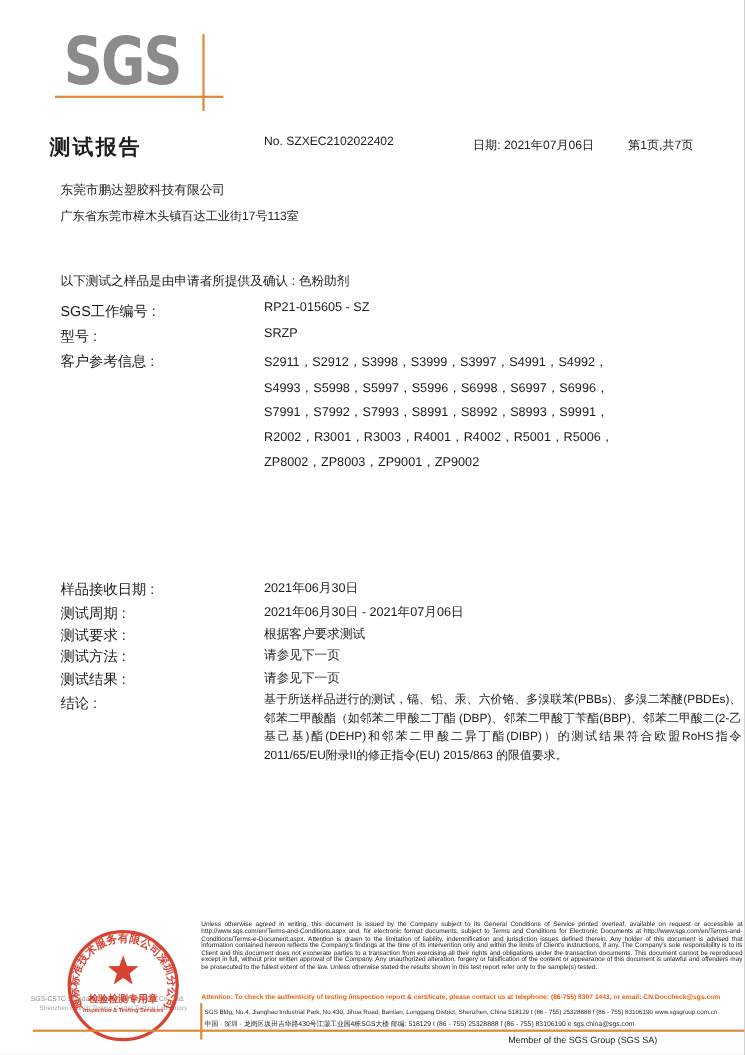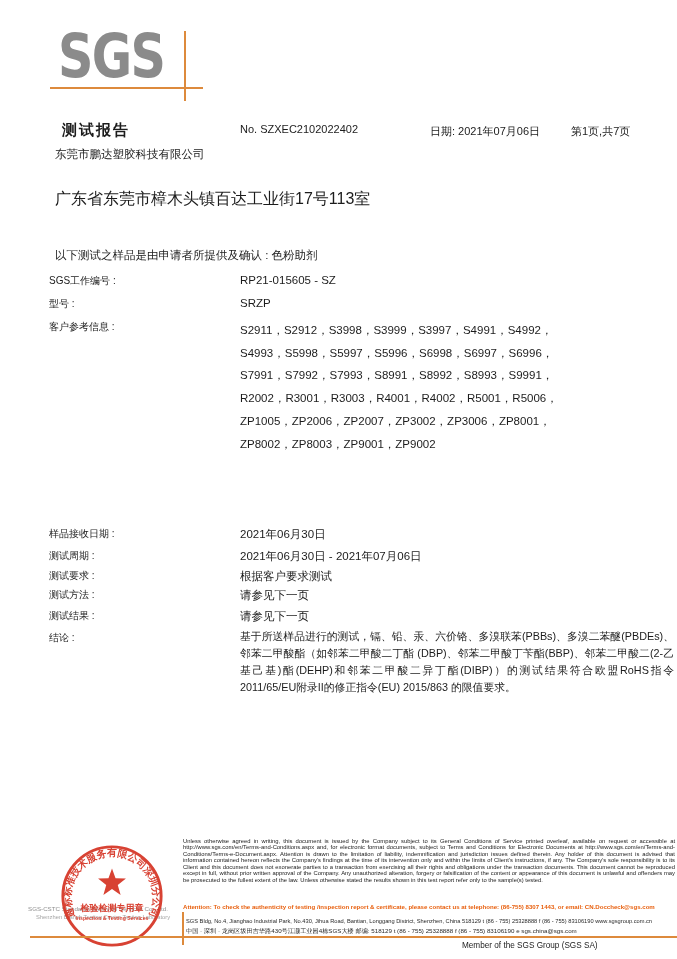--- a/index.html
+++ b/index.html
@@ -10,30 +10,30 @@
   }
   .abs{position:absolute;}
   
   .logo-text{
     left:58px;top:26px;font-weight:800;font-size:60px;color:#8b8b8b;
     letter-spacing:-2px;transform:scaleX(0.82);transform-origin:left top;
     font-family:"DejaVu Sans","Liberation Sans",sans-serif;line-height:1;
   }
   .logo-hline{left:50px;top:87px;width:153px;height:2px;background:#dd8a3c;}
   .logo-vline{left:184px;top:31px;width:2px;height:70px;background:#dd8a3c;}
-  .doc-title{left:62px;top:121px;font-size:15px;font-weight:bold;letter-spacing:2px;}
+  .doc-title{left:45px;top:121px;font-size:19px;font-weight:bold;letter-spacing:2px;}
   .report-no{left:240px;top:123px;font-size:11px;}
   .report-date{left:430px;top:124px;font-size:11px;}
   .page-info{left:571px;top:124px;font-size:11px;}
   
-  .company{left:55px;top:147px;font-size:11.5px;text-align:center;}
-  .address{left:55px;top:189px;font-size:16px;}
+  .company{left:55px;top:165px;font-size:11.5px;text-align:center;}
+  .address{left:55px;top:189px;font-size:11px;}
   .statement{left:55px;top:248px;font-size:11.5px;}
   
-  .flabel{left:49px;font-size:10px;}
+  .flabel{left:55px;font-size:13px;}
   .fvalue{left:240px;font-size:11.5px;}
   .ref-lines{left:240px;top:319px;font-size:11.5px;line-height:22.7px;}
   .conclusion{left:240px;top:628px;width:434px;font-size:10.8px;line-height:17px;text-align:justify;}
   
   .lab-en{left:28px;top:905px;font-size:6.2px;color:#8f8f8f;}
   .lab-branch{left:36px;top:914px;font-size:5.8px;color:#a5a5a5;}
   .disclaimer{left:183px;top:838px;width:492px;font-size:5.85px;line-height:6.45px;text-align:justify;color:#222;}
   .attention{left:183px;top:903px;width:492px;font-size:6.1px;line-height:7px;color:#e8600f;font-weight:bold;}
   .addr1{left:186px;top:918px;width:492px;font-size:5.7px;color:#2a2a2a;white-space:nowrap;}
   .addr2{left:186px;top:927px;width:492px;font-size:6.2px;color:#2a2a2a;white-space:nowrap;}
@@ -66,21 +66,20 @@
 
   <div class="abs flabel" style="top:297px">型号 :</div>
   <div class="abs fvalue" style="top:297px">SRZP</div>
 
   <div class="abs flabel" style="top:320px">客户参考信息 :</div>
   <div class="abs ref-lines">
     <div>S2911，S2912，S3998，S3999，S3997，S4991，S4992，</div>
     <div>S4993，S5998，S5997，S5996，S6998，S6997，S6996，</div>
     <div>S7991，S7992，S7993，S8991，S8992，S8993，S9991，</div>
     <div>R2002，R3001，R3003，R4001，R4002，R5001，R5006，</div>
-    <div>ZP1005，ZP2006，ZP2007，ZP3002，ZP3006，ZP8001，</div>
     <div>ZP8002，ZP8003，ZP9001，ZP9002</div>
   </div>
 
   <div class="abs flabel" style="top:527px">样品接收日期 :</div>
   <div class="abs fvalue" style="top:527px">2021年06月30日</div>
 
   <div class="abs flabel" style="top:549px">测试周期 :</div>
   <div class="abs fvalue" style="top:549px">2021年06月30日 - 2021年07月06日</div>
 
   <div class="abs flabel" style="top:569px">测试要求 :</div>

